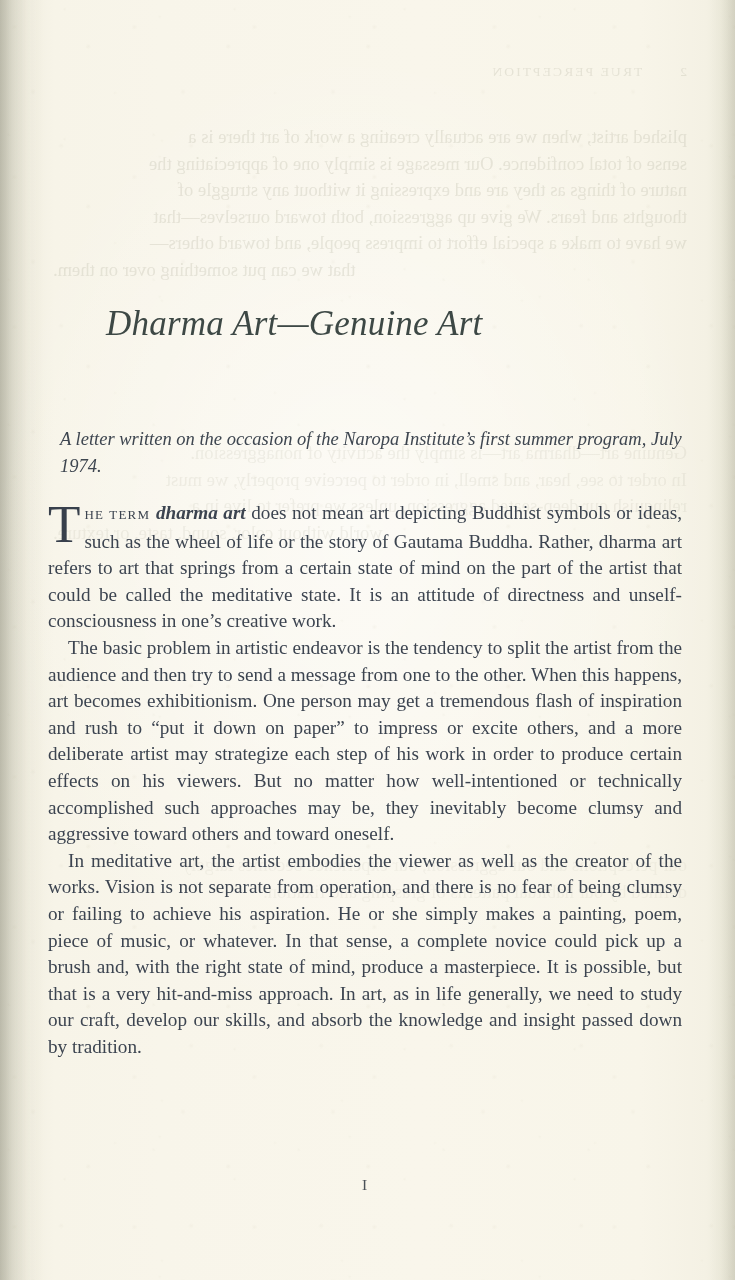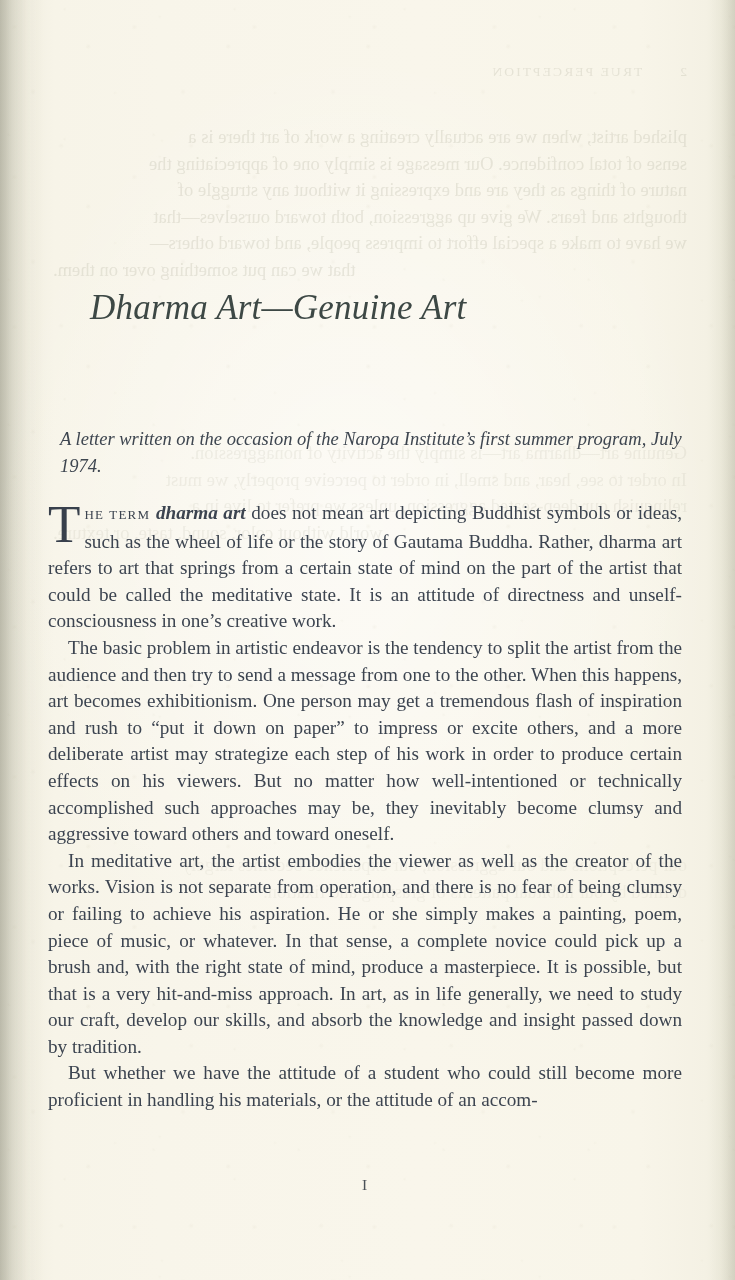--- a/index.html
+++ b/index.html
@@ -123,21 +123,21 @@
     left: 48px;
     top: 0;
     width: 634px;
     height: 100%;
   }
 
   .chapter-title {
     position: absolute;
     top: 288px;
     left: 42px;
-    margin: 0;
+    margin: 16px;
     font-size: 35px;
     font-style: italic;
     font-weight: normal;
     letter-spacing: 0.2px;
     color: #3d4845;
     white-space: nowrap;
   }
 
   .epigraph {
     position: absolute;
@@ -266,21 +266,20 @@
     <p class="epigraph">A letter written on the occasion of the Naropa Institute’s first summer program, July 1974.</p>
 
     <div class="body-text">
 
       <p class="opening"><span class="dropcap">T</span><span class="smallcaps">HE TERM</span> <span class="italic">dharma art</span><span> does not mean art depicting Buddhist symbols or ideas, such as the wheel of life or the story of Gautama Buddha. Rather, dharma art refers to art that springs from a certain state of mind on the part of the artist that could be called the meditative state. It is an attitude of directness and unself-consciousness in one’s creative work.</span></p>
 
       <p>The basic problem in artistic endeavor is the tendency to split the artist from the audience and then try to send a message from one to the other. When this happens, art becomes exhibitionism. One person may get a tremendous flash of inspiration and rush to “put it down on paper” to impress or excite others, and a more deliberate artist may strategize each step of his work in order to produce certain effects on his viewers. But no matter how well-intentioned or technically accomplished such approaches may be, they inevitably become clumsy and aggressive toward others and toward oneself.</p>
 
       <p>In meditative art, the artist embodies the viewer as well as the creator of the works. Vision is not separate from operation, and there is no fear of being clumsy or failing to achieve his aspiration. He or she simply makes a painting, poem, piece of music, or whatever. In that sense, a complete novice could pick up a brush and, with the right state of mind, produce a masterpiece. It is possible, but that is a very hit-and-miss approach. In art, as in life generally, we need to study our craft, develop our skills, and absorb the knowledge and insight passed down by tradition.</p>
 
-      <p>But whether we have the attitude of a student who could still become more proficient in handling his materials, or the attitude of an accom-</p>
 
     </div>
 
     <div class="folio">I</div>
 
   </div>
 
   <div class="gutter-shadow"></div>
   <div class="edge-shadow-right"></div>
 

